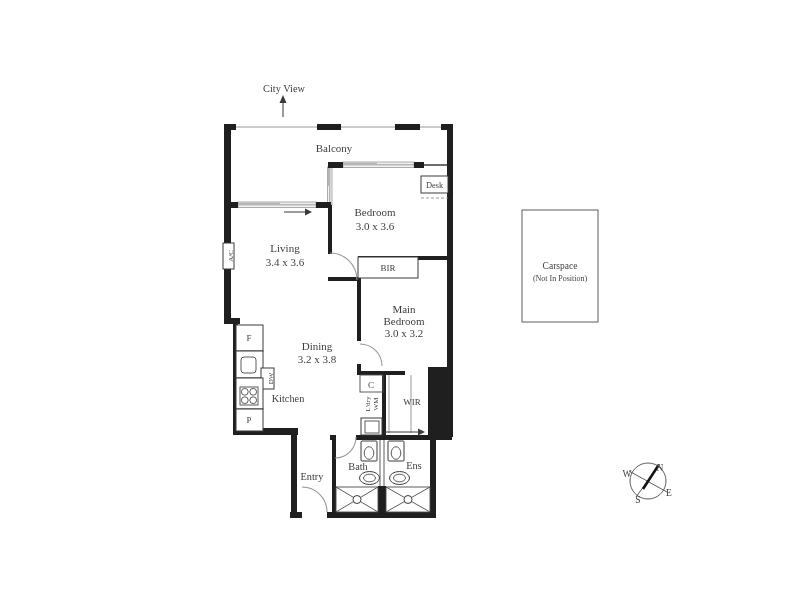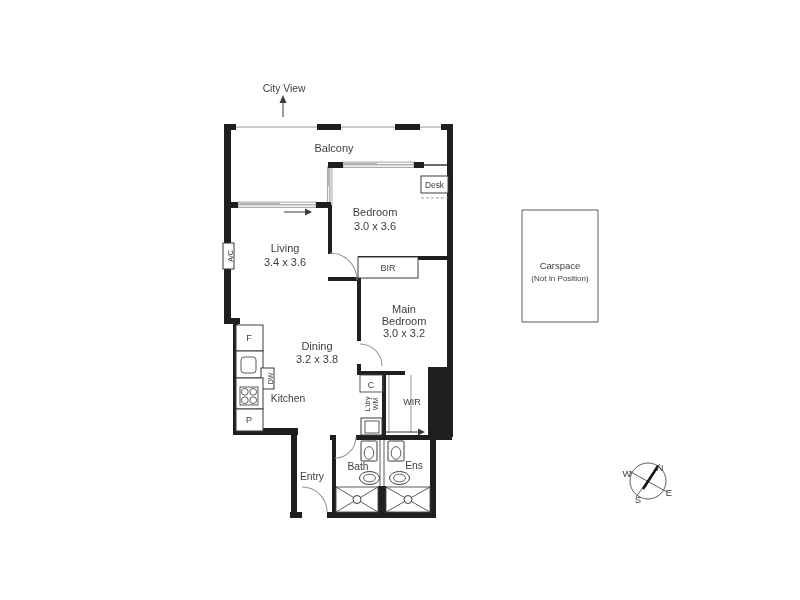--- a/index.html
+++ b/index.html
@@ -1,17 +1,17 @@
 <!DOCTYPE html>
 <html><head>
 <meta charset="utf-8">
 <style>
   html,body{margin:0;padding:0;background:#fff;}
   .canvas{position:relative;width:800px;height:600px;background:#ffffff;overflow:hidden;
-          font-family:Liberation Sans, sans-serif;}
+          font-family:Liberation Serif, serif;}
   svg text{fill:#3e3e3e;}
   .wall{fill:#1f1f1f;}
   .thin{stroke:#2e2e2e;stroke-width:1.4;fill:none;}
   .hair{stroke:#9a9a9a;stroke-width:1;fill:none;}
   .fixture{fill:#ffffff;stroke:#3b3b3b;stroke-width:1;}
   .fixline{stroke:#4a4a4a;stroke-width:0.9;fill:none;}
   .arc{stroke:#979797;stroke-width:1.1;fill:none;}
   .winbase{fill:#f1f1f1;stroke:#9a9a9a;stroke-width:0.8;}
   .winpanel{fill:#b5b5b5;}
   .arrow{stroke:#3a3a3a;stroke-width:1;fill:none;}

